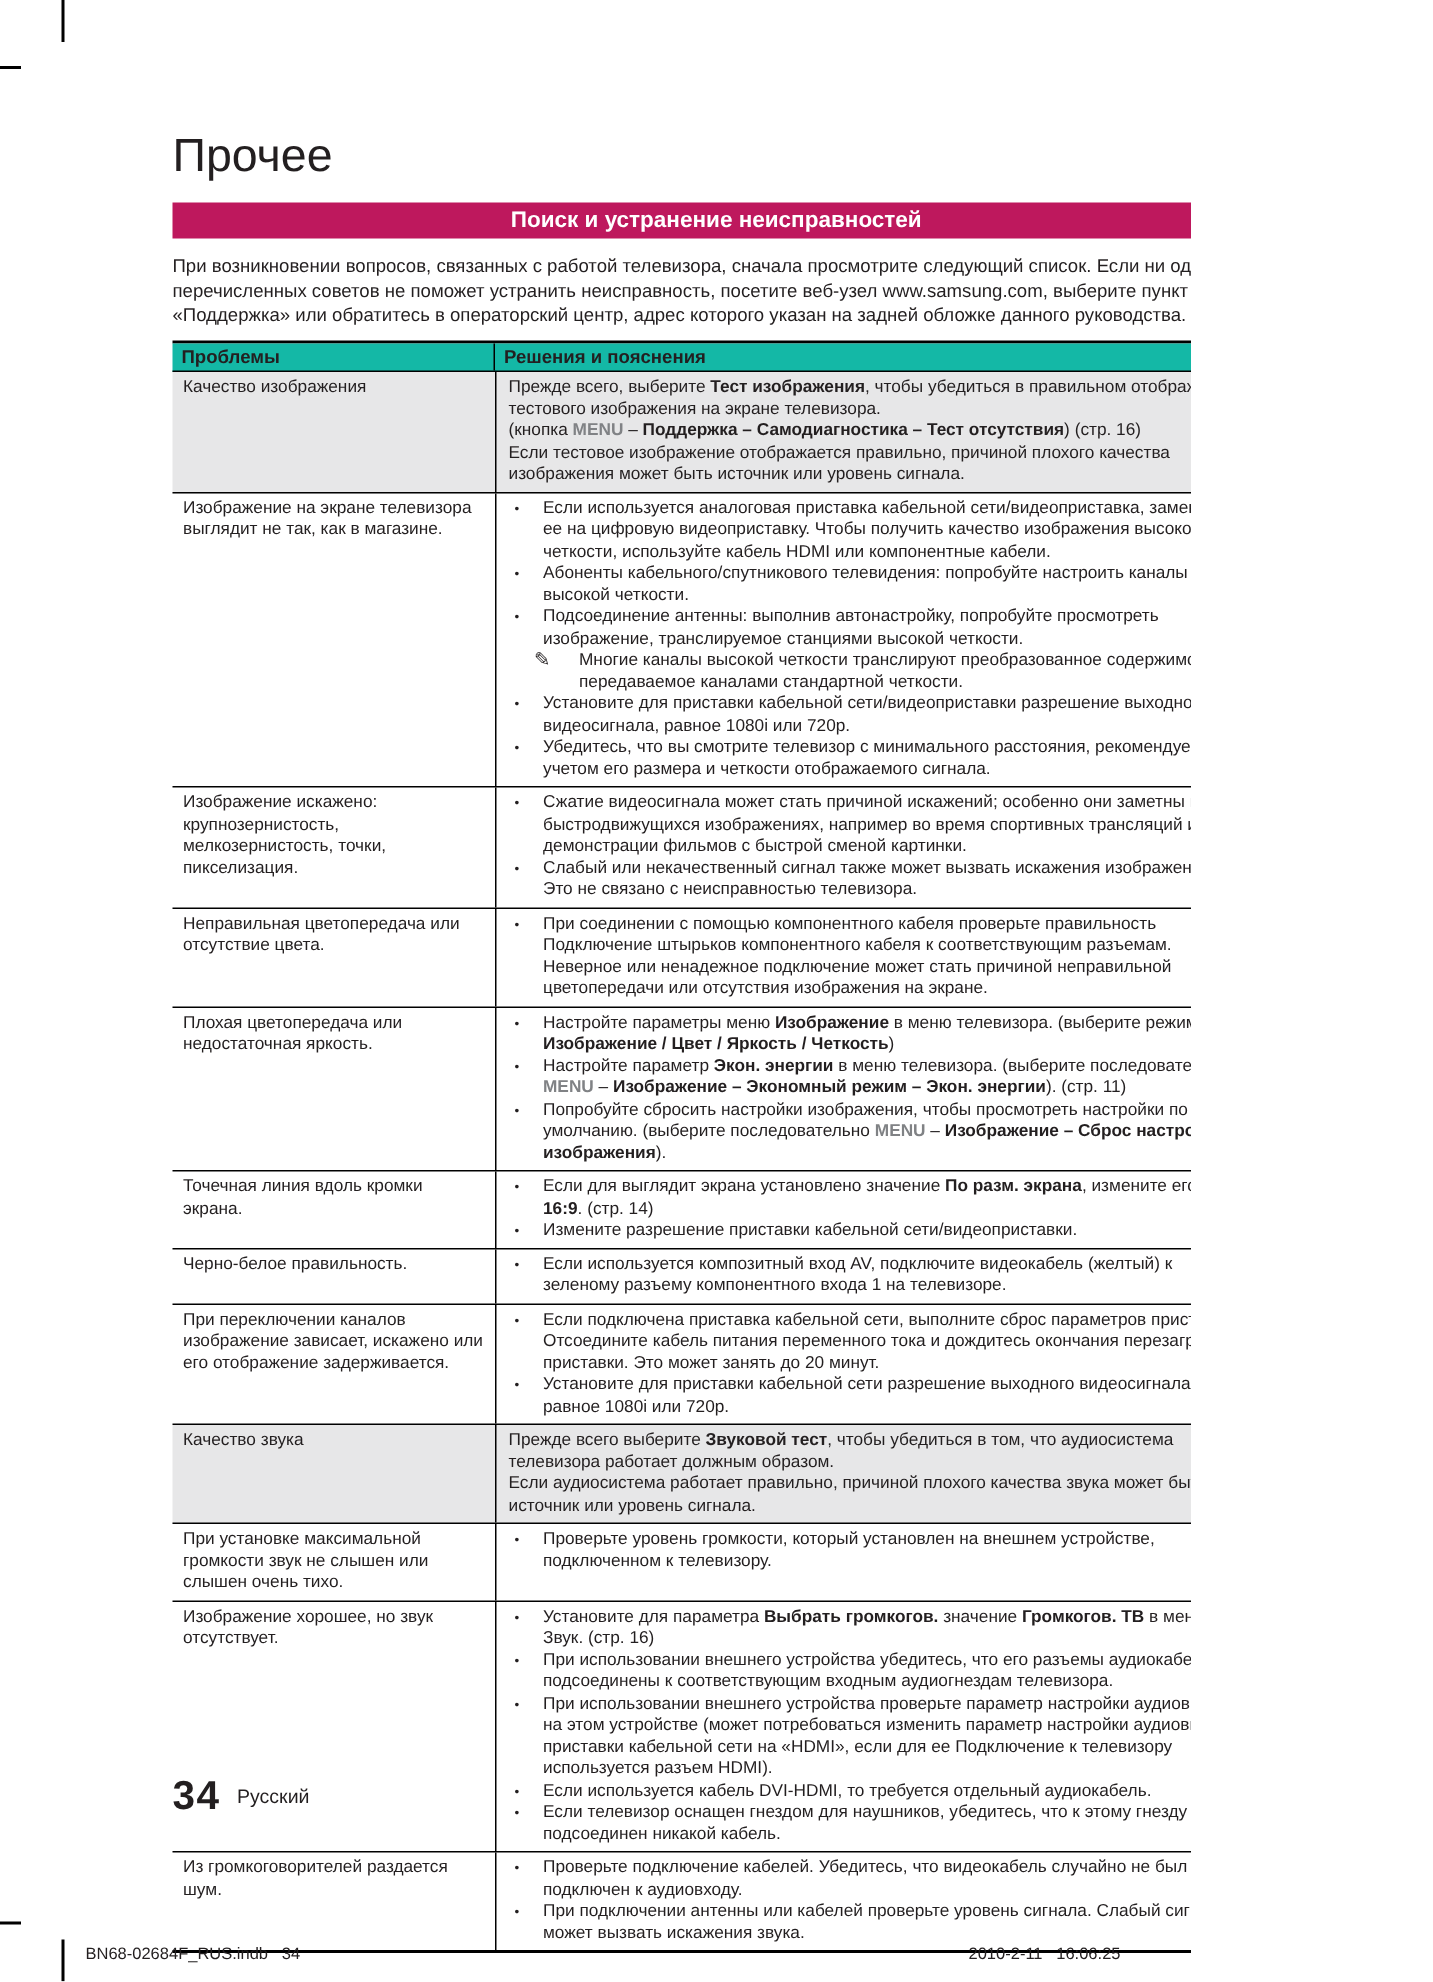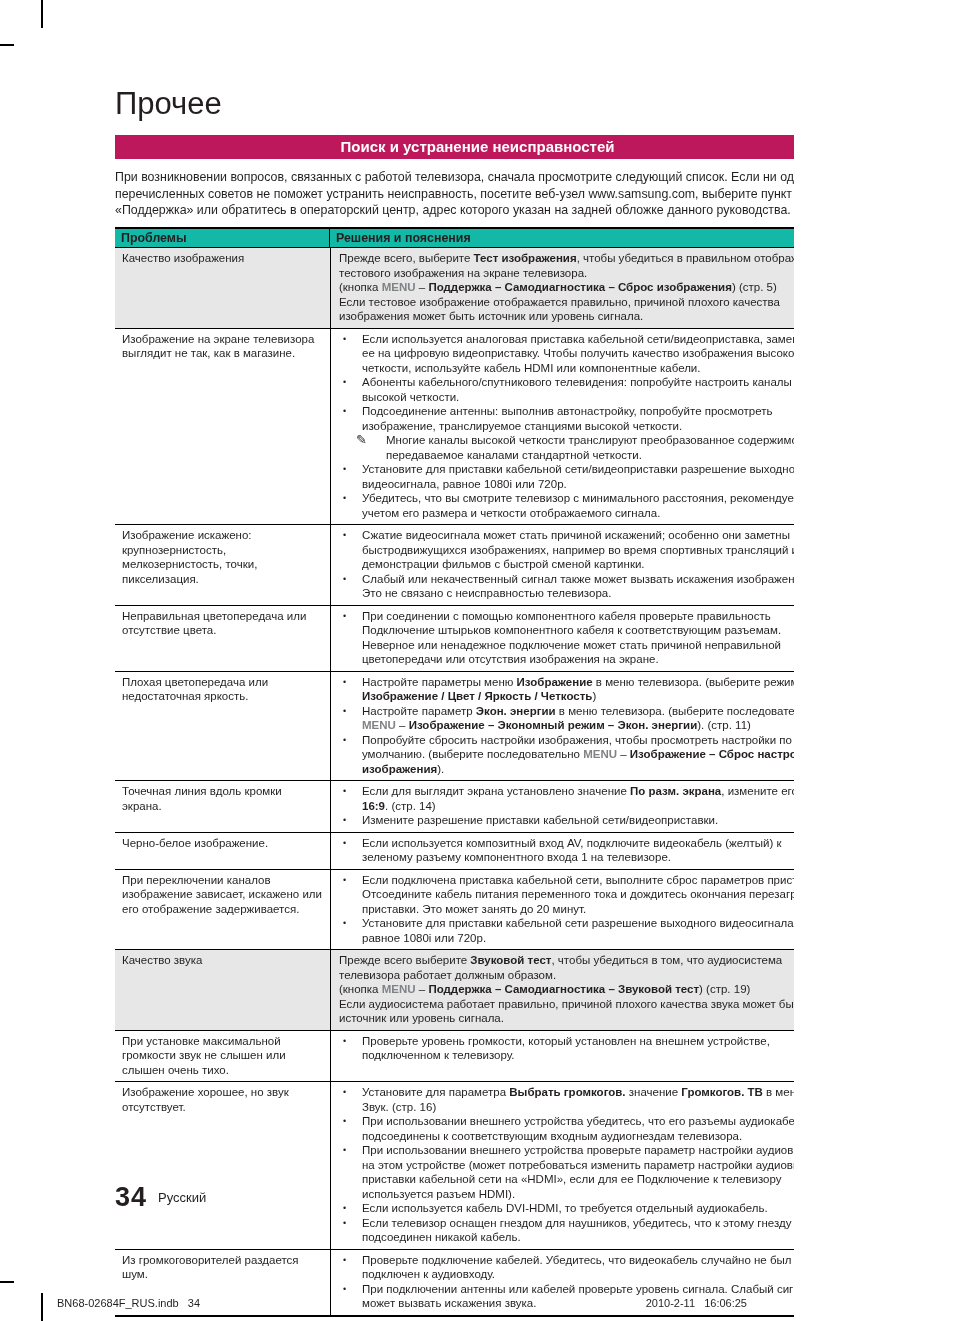--- a/index.html
+++ b/index.html
@@ -68,21 +68,21 @@
     <div class="ts-table">
       <div class="thead">
         <div class="cell pcell">Проблемы</div>
         <div class="cell scell">Решения и пояснения</div>
       </div>
       <div id="tbody">
           <div class="row shaded">
             <div class="cell pcell">Качество изображения</div>
             <div class="cell scell">
               <div class="para"><span>Прежде всего, выберите </span><span class="b">Тест изображения</span><span>, чтобы убедиться в правильном отображении тестового изображения на экране телевизора.</span></div>
-              <div class="para"><span>(кнопка </span><span class="g">MENU</span><span> – </span><span class="b">Поддержка – Самодиагностика – Сброс изображения</span><span>) (стр. 5)</span></div>
+              <div class="para"><span>(кнопка </span><span class="g">MENU</span><span> – </span><span class="b">Поддержка – Самодиагностика – Тест отсутствия</span><span>) (стр. 16)</span></div>
               <div class="para"><span>Если тестовое изображение отображается правильно, причиной плохого качества изображения может быть источник или уровень сигнала.</span></div>
             </div>
           </div>
           <div class="row">
             <div class="cell pcell">Изображение на экране телевизора выглядит не так, как в магазине.</div>
             <div class="cell scell">
               <div class="item">
                 <span class="bullet-mark">•</span>
                 <span class="itx"><span>Если используется аналоговая приставка кабельной сети/видеоприставка, замените ее на цифровую видеоприставку. Чтобы получить качество изображения высокой четкости, используйте кабель HDMI или компонентные кабели.</span></span>
               </div>
@@ -154,21 +154,21 @@
                 <span class="bullet-mark">•</span>
                 <span class="itx"><span>Если для выглядит экрана установлено значение </span><span class="b">По разм. экрана</span><span>, измените его на </span><span class="b">16:9</span><span>. (стр. 14)</span></span>
               </div>
               <div class="item">
                 <span class="bullet-mark">•</span>
                 <span class="itx"><span>Измените разрешение приставки кабельной сети/видеоприставки.</span></span>
               </div>
             </div>
           </div>
           <div class="row">
-            <div class="cell pcell">Черно-белое изображение.</div>
+            <div class="cell pcell">Черно-белое правильность.</div>
             <div class="cell scell">
               <div class="item">
                 <span class="bullet-mark">•</span>
                 <span class="itx"><span>Если используется композитный вход AV, подключите видеокабель (желтый) к зеленому разъему компонентного входа 1 на телевизоре.</span></span>
               </div>
             </div>
           </div>
           <div class="row">
             <div class="cell pcell">При переключении каналов изображение зависает, искажено или его отображение задерживается.</div>
             <div class="cell scell">
@@ -179,21 +179,20 @@
               <div class="item">
                 <span class="bullet-mark">•</span>
                 <span class="itx"><span>Установите для приставки кабельной сети разрешение выходного видеосигнала, равное 1080i или 720p.</span></span>
               </div>
             </div>
           </div>
           <div class="row shaded">
             <div class="cell pcell">Качество звука</div>
             <div class="cell scell">
               <div class="para"><span>Прежде всего выберите </span><span class="b">Звуковой тест</span><span>, чтобы убедиться в том, что аудиосистема телевизора работает должным образом.</span></div>
-              <div class="para"><span>(кнопка </span><span class="g">MENU</span><span> – </span><span class="b">Поддержка – Самодиагностика – Звуковой тест</span><span>) (стр. 19)</span></div>
               <div class="para"><span>Если аудиосистема работает правильно, причиной плохого качества звука может быть источник или уровень сигнала.</span></div>
             </div>
           </div>
           <div class="row">
             <div class="cell pcell">При установке максимальной громкости звук не слышен или слышен очень тихо.</div>
             <div class="cell scell">
               <div class="item">
                 <span class="bullet-mark">•</span>
                 <span class="itx"><span>Проверьте уровень громкости, который установлен на внешнем устройстве, подключенном к телевизору.</span></span>
               </div>

